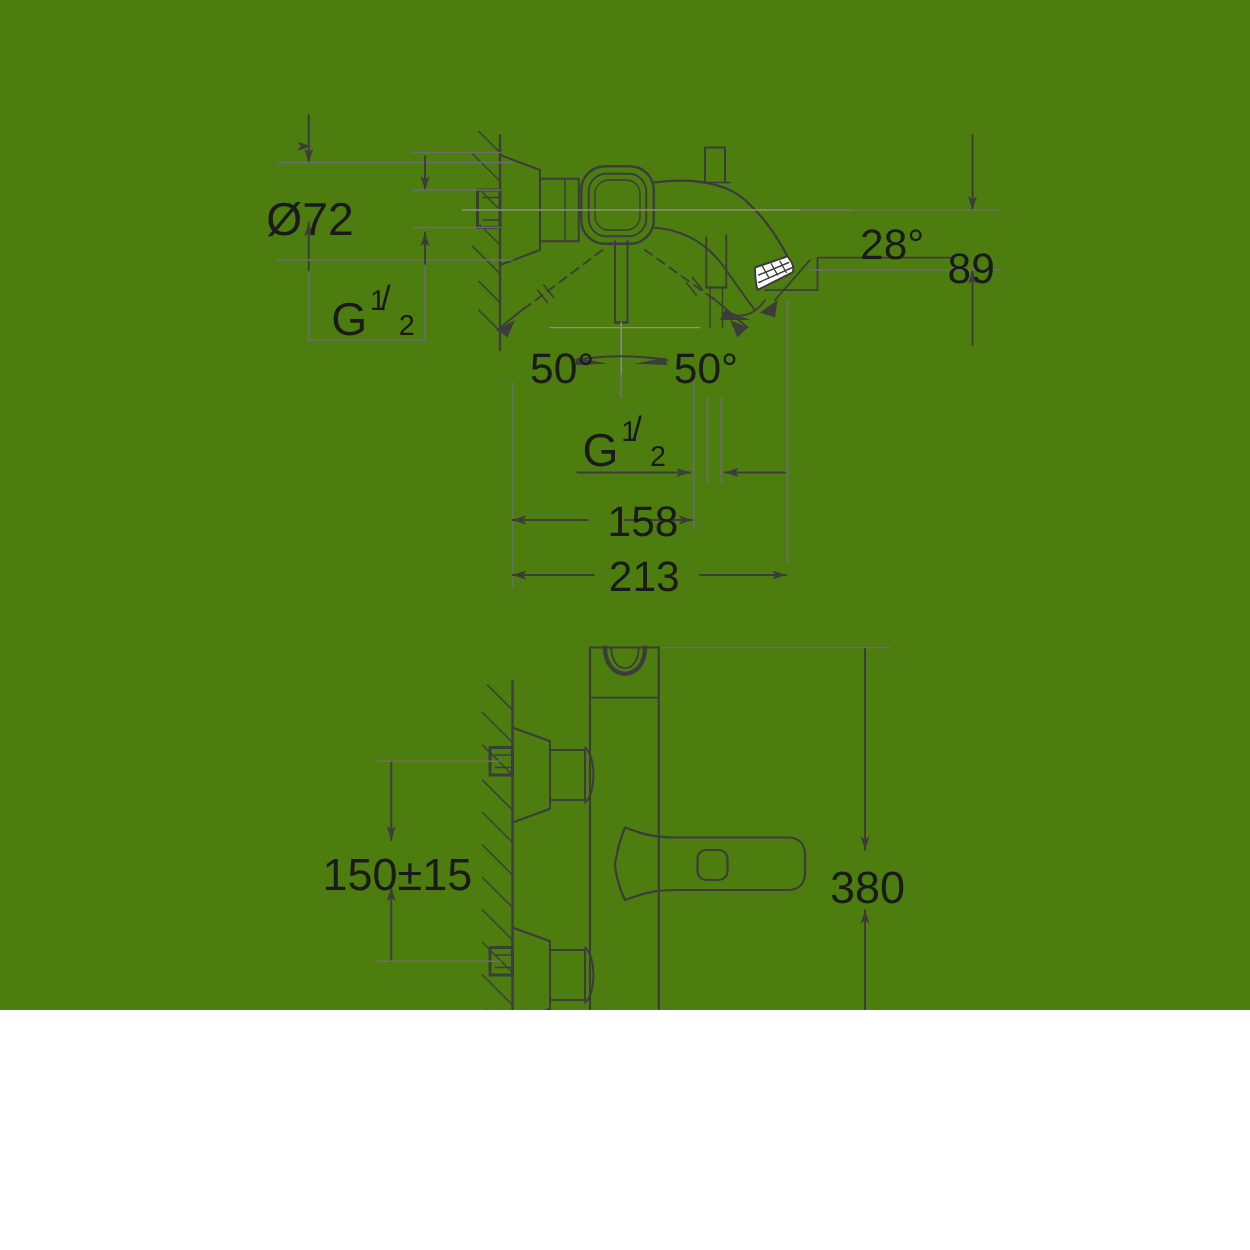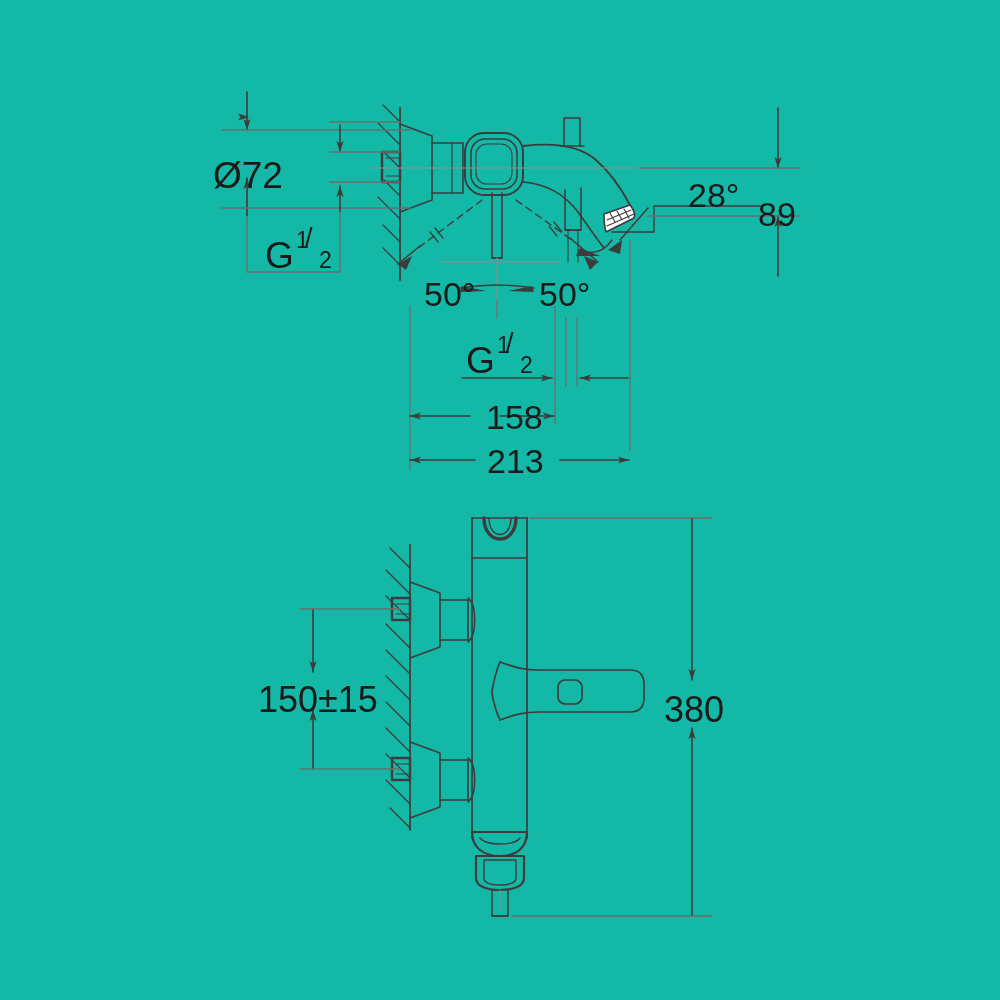--- a/index.html
+++ b/index.html
@@ -1,17 +1,17 @@
 <!DOCTYPE html>
 <html><head>
 <meta charset="utf-8">
 <style>
   html,body{margin:0;padding:0;background:#ffffff;}
   body{width:1000px;height:1000px;font-family:"Liberation Sans",sans-serif;}
-  #stage{position:relative;width:1000px;height:1000px;overflow:hidden;background:#14b8a6;}
+  #stage{position:relative;width:1000px;height:808px;overflow:hidden;background:#4d7c0f;}
   svg{display:block;}
   .lbl{font-family:"Liberation Sans",sans-serif;fill:#1a1a1a;}
 </style>
 </head>
 <body>
 
 <div id="stage">
 <svg width="1000" height="1000" viewBox="0 0 1000 1000" xmlns="http://www.w3.org/2000/svg">
 
   <defs>

